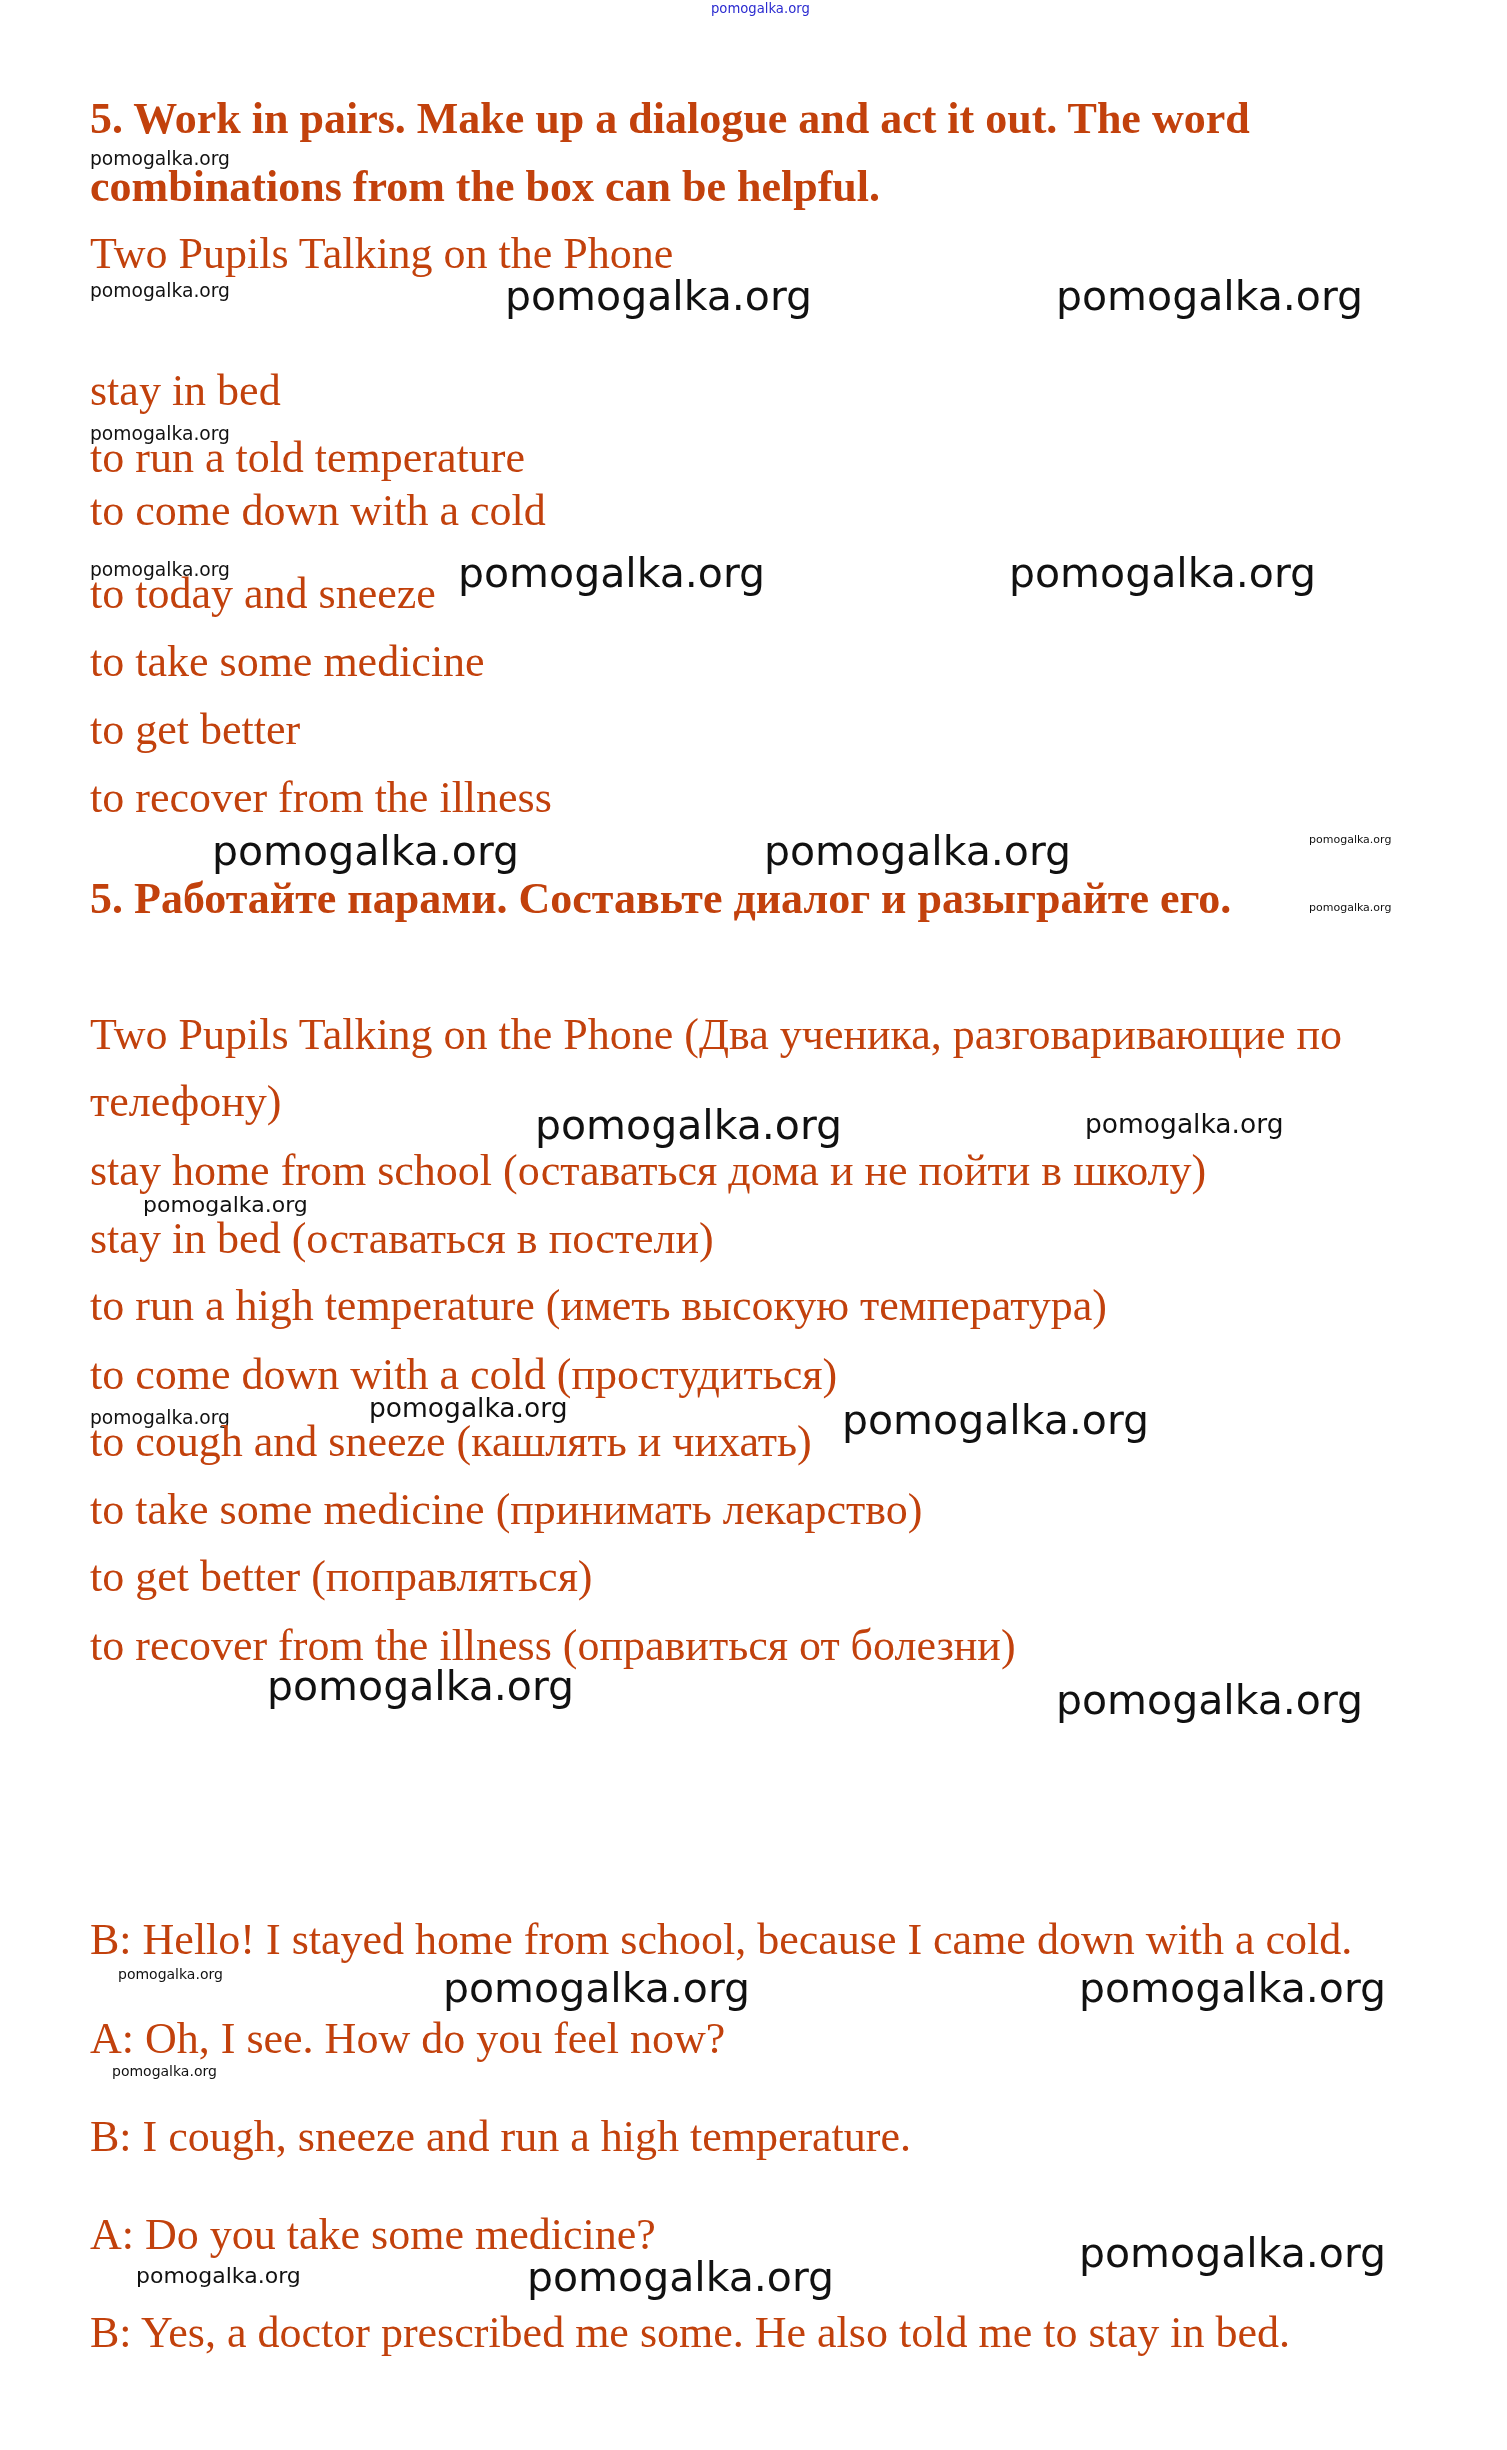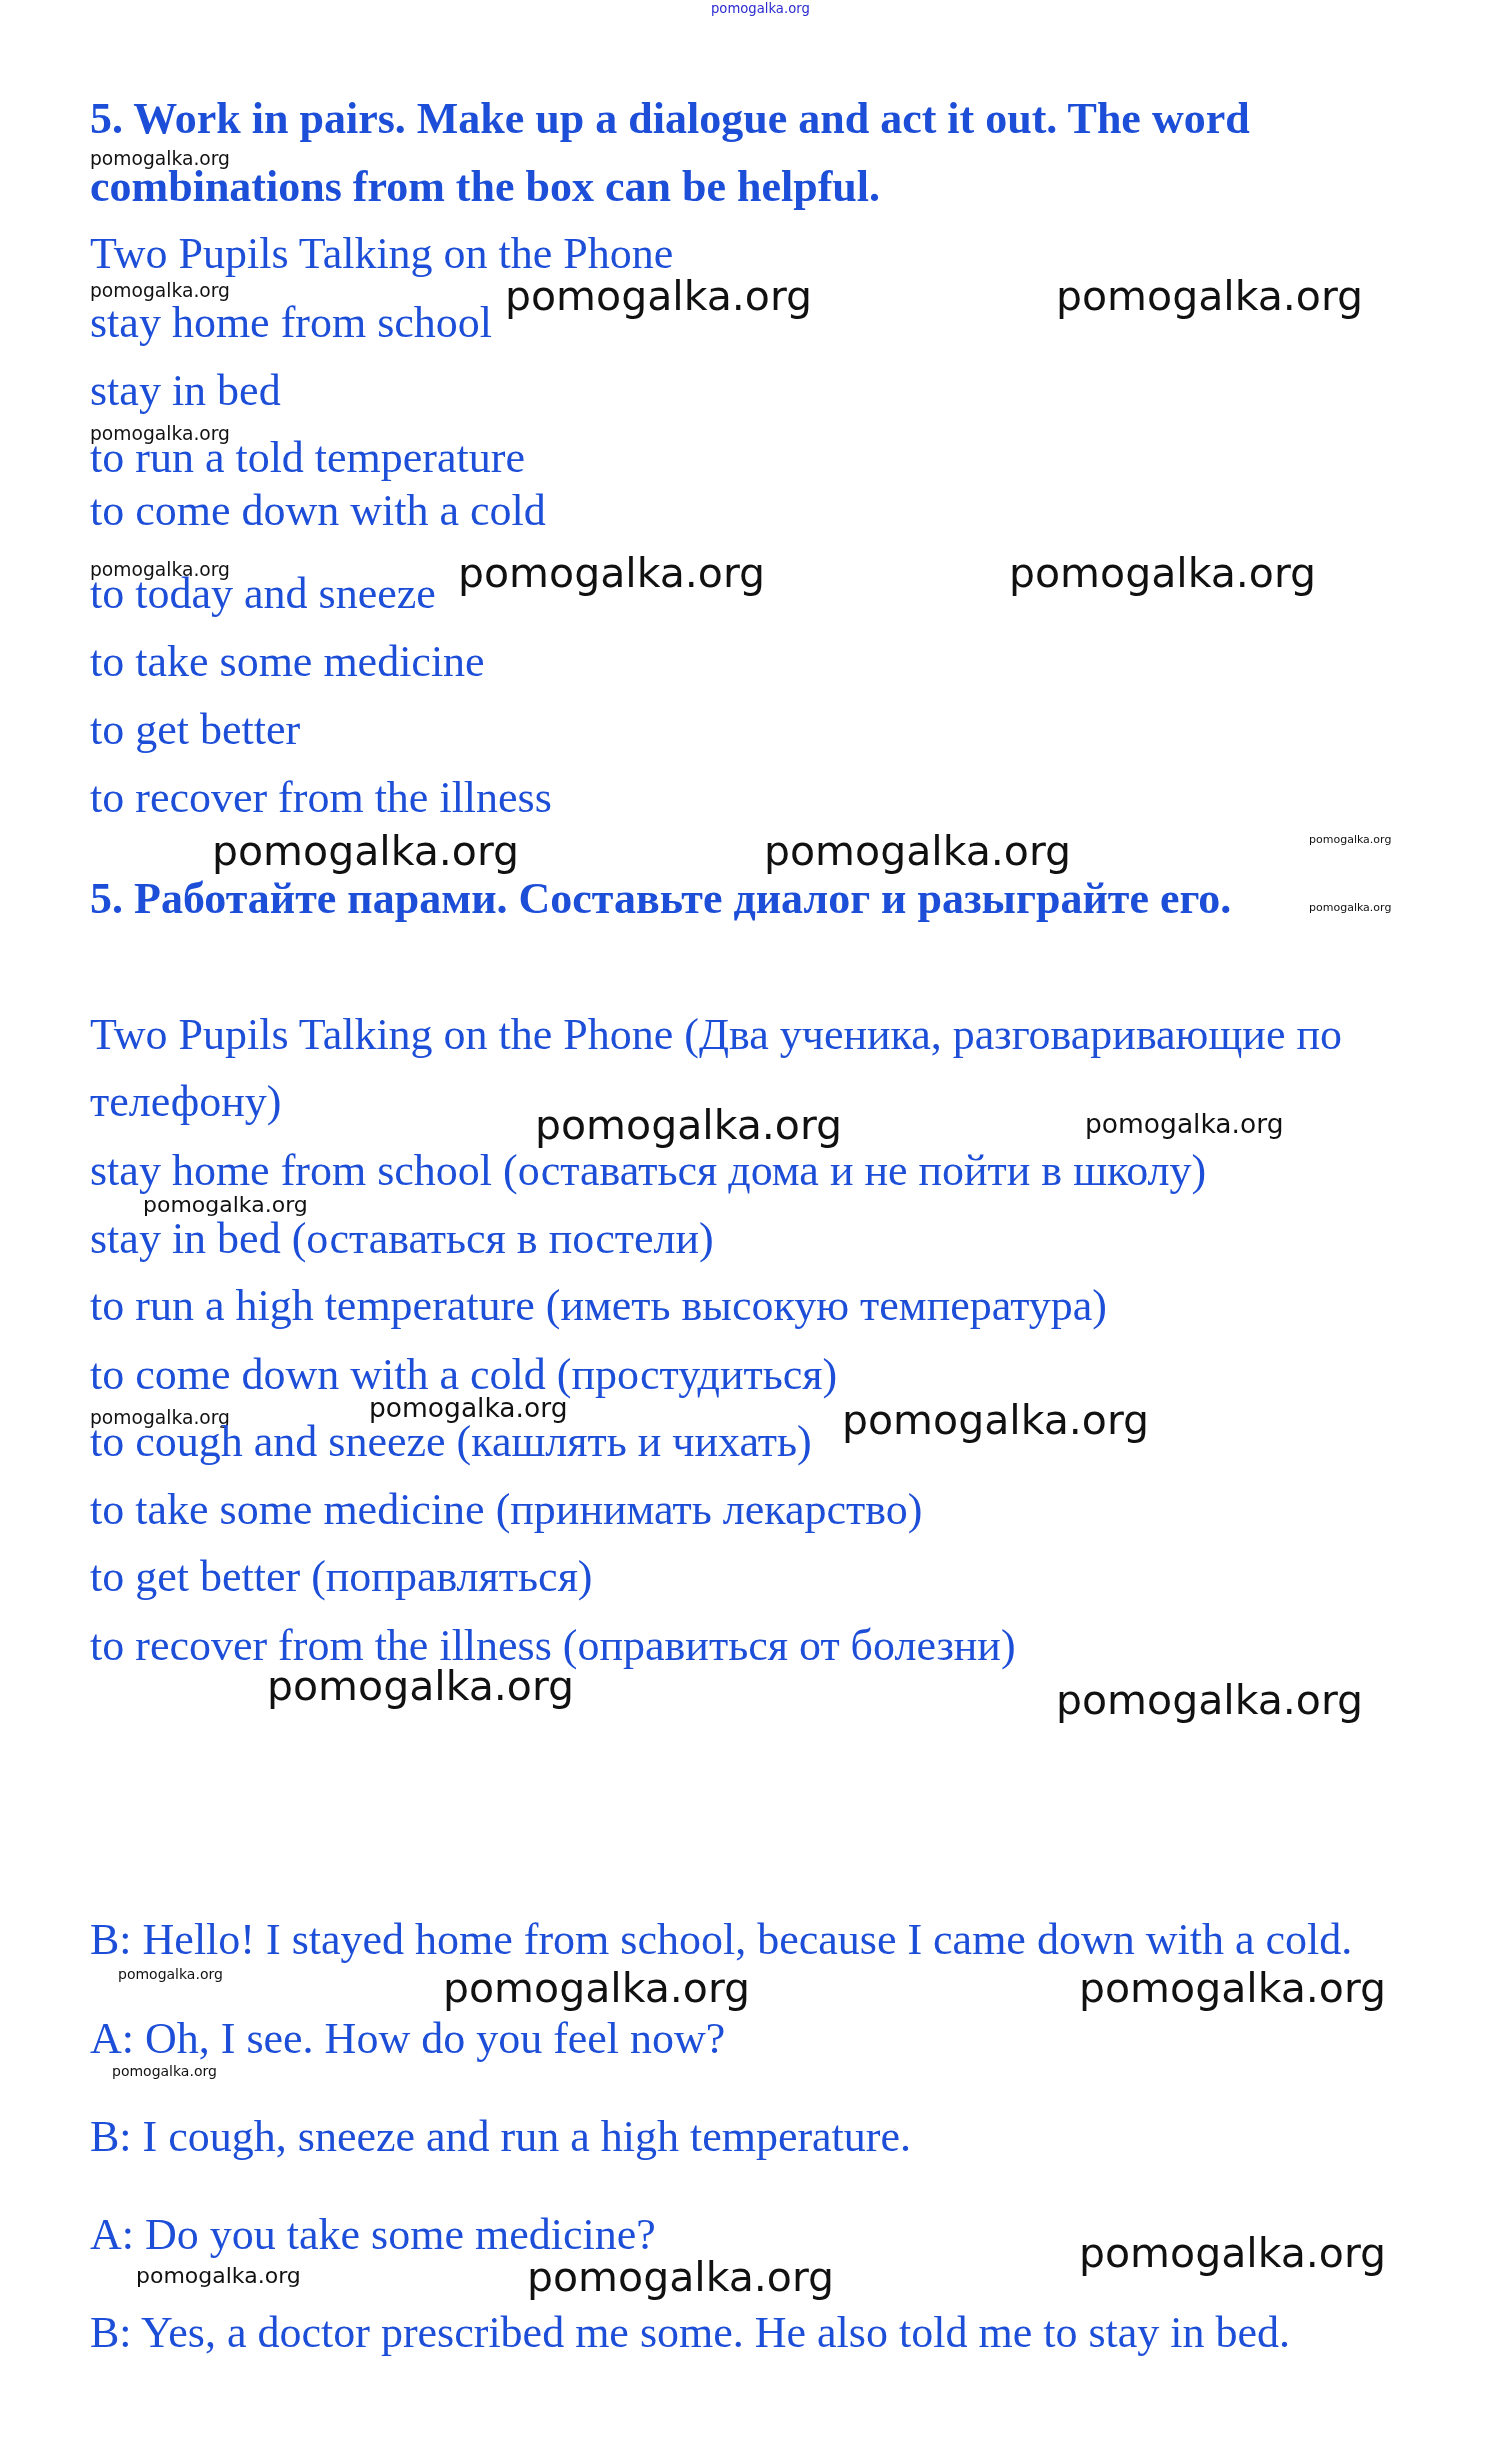--- a/index.html
+++ b/index.html
@@ -1,21 +1,21 @@
 <!DOCTYPE html>
 <html style="font-size:12.5px"><head>
 <meta charset="utf-8">
 <style>
   html, body { margin: 0; padding: 0; background: #ffffff; }
   body { width: 1508px; height: 2450px; position: relative; overflow: hidden; }
   .page { position: absolute; left: 0; top: 0; width: 1508px; height: 2450px; background: #ffffff; }
   .line {
     position: absolute; left: 90px; white-space: nowrap;
     font-family: "Liberation Serif", "DejaVu Serif", serif;
-    font-size: 44px; line-height: 50px; color: #1d4ed8;
+    font-size: 44px; line-height: 50px; color: #c2410c;
   }
   .bold { font-weight: bold; }
   .wm {
     position: absolute; white-space: nowrap;
     font-family: "DejaVu Sans", "Liberation Sans", sans-serif;
     color: #111111; line-height: 1;
   }
   .wm-xs { font-size: 11px; }
   .wm-m  { font-size: 26.5px; }
   .wm-l  { font-size: 41px; font-weight: 500; }
@@ -27,21 +27,20 @@
 <div class="page">
 
   <div class="wm wm-top" style="left:711px; top:1.6px;">pomogalka.org</div>
 
   <div class="line bold" style="top:94px;">5. Work in pairs. Make up a dialogue and act it out. The word</div>
   <div class="wm wm-xs" style="left:90px; top:150px; font-size:18.7px;">pomogalka.org</div>
   <div class="line bold" style="top:162px;">combinations from the box can be helpful.</div>
 
   <div class="line" style="top:229px;">Two Pupils Talking on the Phone</div>
   <div class="wm" style="left:90px; top:282px; font-size:18.7px;">pomogalka.org</div>
-  <div class="line" style="top:298px;">stay home from school</div>
   <div class="wm wm-l" style="left:505px; top:276px;">pomogalka.org</div>
   <div class="wm wm-l" style="left:1056px; top:276px;">pomogalka.org</div>
 
   <div class="line" style="top:366px;">stay in bed</div>
   <div class="wm" style="left:90px; top:425px; font-size:18.7px;">pomogalka.org</div>
   <div class="line" style="top:433px;">to run a told temperature</div>
   <div class="line" style="top:486px;">to come down with a cold</div>
   <div class="wm" style="left:90px; top:561px; font-size:18.7px;">pomogalka.org</div>
   <div class="line" style="top:569px;">to today and sneeze</div>
   <div class="wm wm-l" style="left:458px; top:553px;">pomogalka.org</div>

